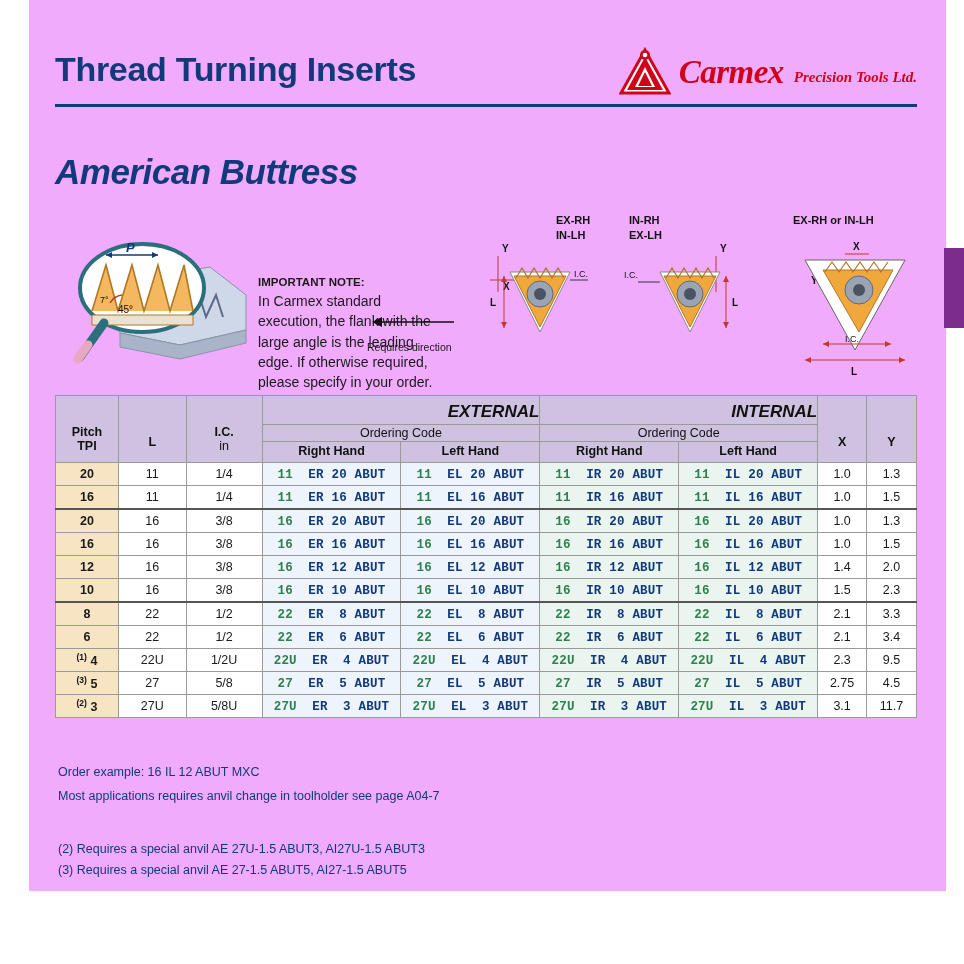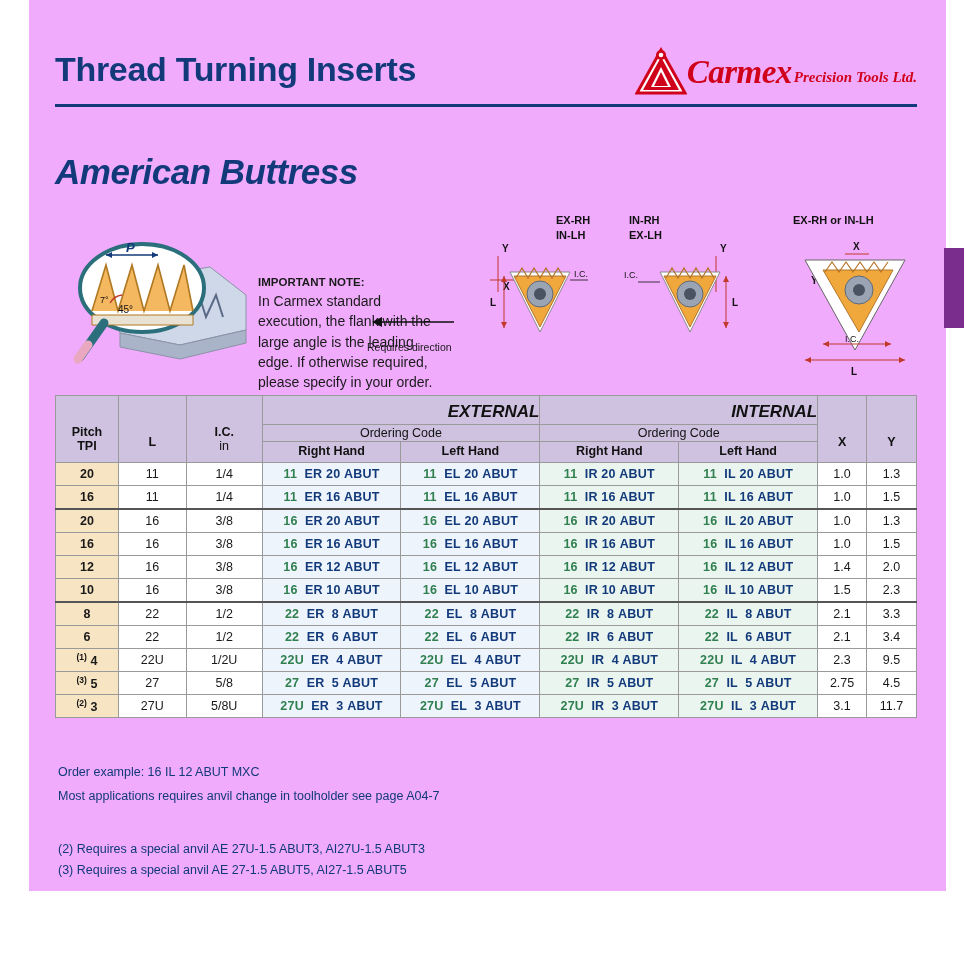--- a/index.html
+++ b/index.html
@@ -26,21 +26,21 @@
   }
   .header-title{
     position:absolute;left:0;top:8px;
     font-size:34px;font-weight:bold;color:#123a7a;
     letter-spacing:-0.3px;
   }
   .header-rule{
     position:absolute;left:0;top:62px;width:862px;height:3px;background:#123a7a;
   }
   .brand{
-    position:absolute;right:0;top:2px;height:56px;display:flex;align-items:center;gap:0;
+    position:absolute;right:0;top:2px;height:56px;display:flex;align-items:center;gap:8px;
   }
   .brand-mark{position:relative;width:52px;height:50px;}
   .brand-name{
     font-family:"Liberation Serif", serif;
     font-size:33px;font-weight:bold;color:#d0021b;font-style:italic;
     letter-spacing:-0.5px;
   }
   .brand-sub{
     font-family:"Liberation Serif", serif;
     font-size:15px;font-weight:bold;color:#d0021b;font-style:italic;
@@ -78,21 +78,21 @@
   .h-big{font-size:17px;font-style:italic;font-weight:bold;color:#111;text-align:right;padding:6px 0 2px;}
   .h-mid{font-size:12.5px;text-align:center;padding:1px 0;color:#111;}
   .h-sub{font-size:12.5px;font-weight:bold;text-align:center;padding:2px 0 4px;color:#111;}
   .h-col{font-size:12.5px;font-weight:bold;text-align:center;color:#111;}
   .cell{height:22px;text-align:center;vertical-align:middle;font-size:12.5px;}
   .c-pitch{background:#f7e4c3;font-weight:bold;}
   .c-plain{background:#ffffff;}
   .c-ext{background:#eef4fb;}
   .c-int{background:#eaf5ef;}
   .c-xy{background:#ffffff;}
-  .code{font-weight:bold;letter-spacing:0.2px;}
+  .code{font-weight:bold;letter-spacing:0.2px;font-family:Liberation Mono, monospace;}
   .code .pref{color:#2f7f4f;}
   .code .main{color:#123a7a;}
   .sup{font-size:8.5px;vertical-align:super;color:#111;}
   
   .foot{position:absolute;left:58px;font-size:12.5px;color:#123a7a;}
   .foot1{top:765px;}
   .foot2{top:789px;}
   .foot3{top:821px;}
   .foot4{top:842px;}
   .foot5{top:863px;}

